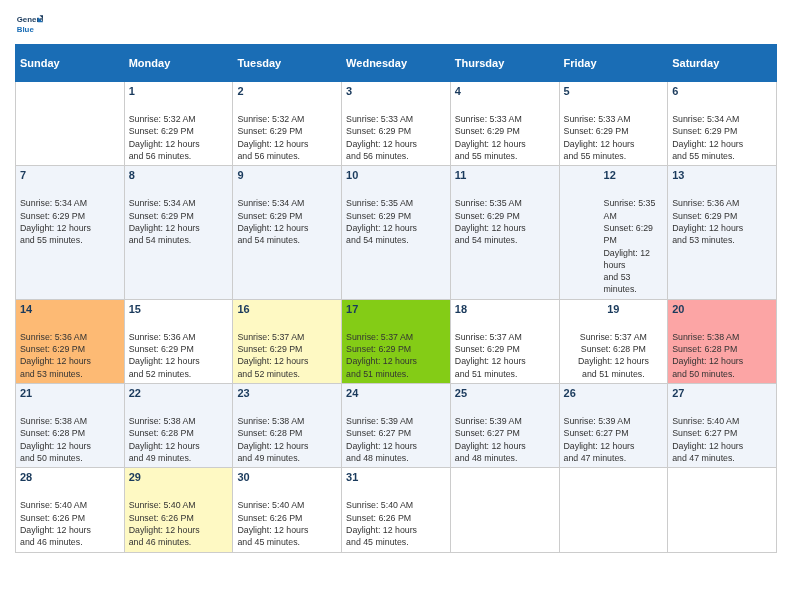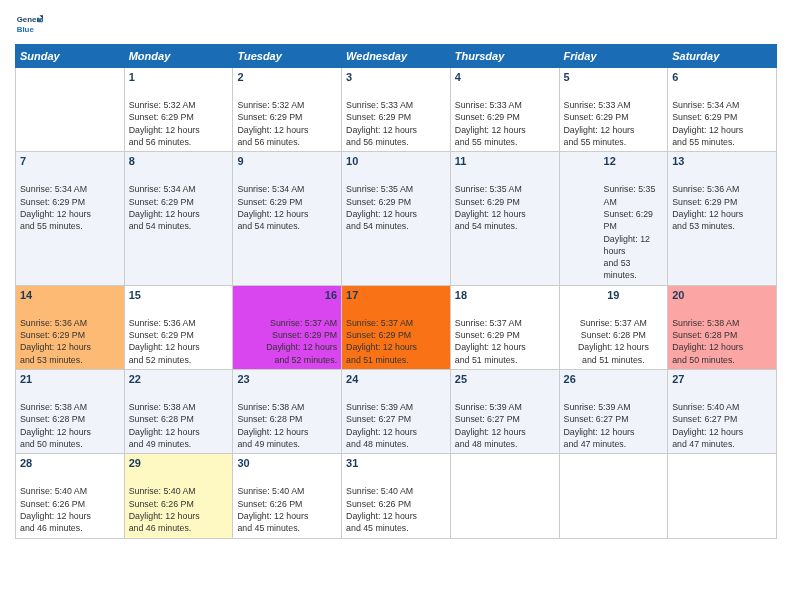--- a/index.html
+++ b/index.html
@@ -49,25 +49,24 @@
       color: #333;
     }
     table {
       width: 100%;
       border-collapse: collapse;
       font-size: 9.5px;
     }
     thead th {
       background-color: #1a6db5;
       color: #fff;
-      padding: 5px 4px;
+      padding: 12px 4px;
       text-align: left;
       font-size: 11px;
       border: 1px solid #1a6db5;
-      font-style: italic;
     }
     tbody td {
       border: 1px solid #ccc;
       vertical-align: top;
       padding: 3px 4px;
       height: 80px;
       width: calc(100% / 7);
       background: #fff;
     }
     tbody tr:nth-child(odd) td {
@@ -229,28 +228,28 @@
 Daylight: 12 hours
 and 53 minutes.</div>
           </td>
           <td style="background: rgb(255, 255, 255);">
             <div class="day-num">15</div>
             <div class="day-info" style="white-space: pre-line;">Sunrise: 5:36 AM
 Sunset: 6:29 PM
 Daylight: 12 hours
 and 52 minutes.</div>
           </td>
-          <td style="background: #d946ef; text-align: right;">
+          <td style="background: #fef9c3;">
             <div class="day-num">16</div>
             <div class="day-info" style="white-space: pre-line;">Sunrise: 5:37 AM
 Sunset: 6:29 PM
 Daylight: 12 hours
 and 52 minutes.</div>
           </td>
-          <td style="background: #f97316;">
+          <td style="background: #84cc16;">
             <div class="day-num">17</div>
             <div class="day-info" style="white-space: pre-line;">Sunrise: 5:37 AM
 Sunset: 6:29 PM
 Daylight: 12 hours
 and 51 minutes.</div>
           </td>
           <td style="background: rgb(255, 255, 255);">
             <div class="day-num">18</div>
             <div class="day-info" style="white-space: pre-line;">Sunrise: 5:37 AM
 Sunset: 6:29 PM

